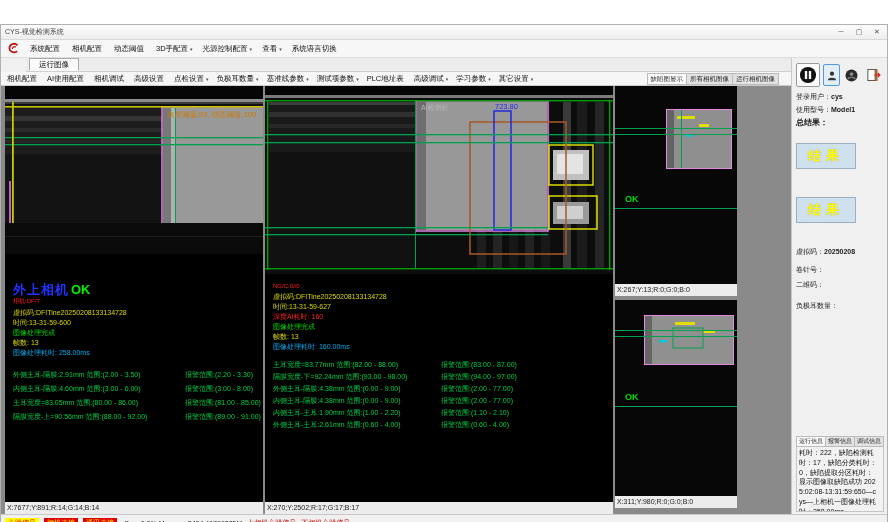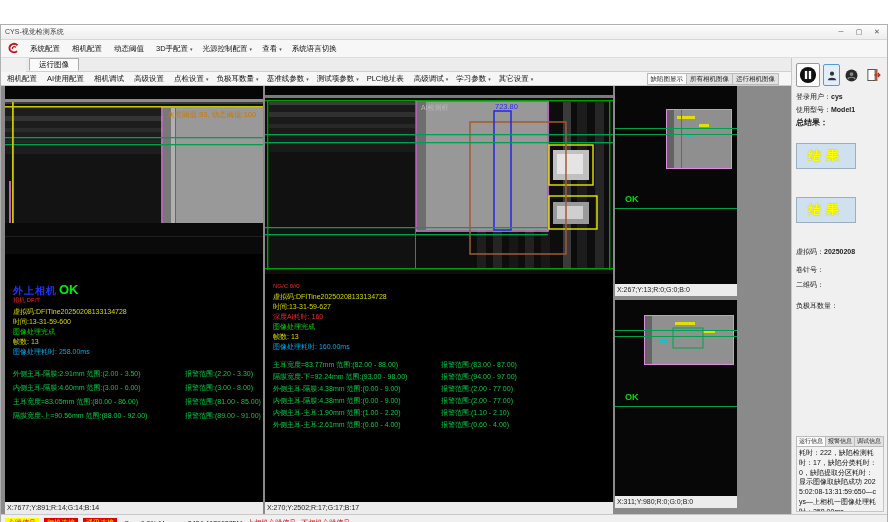--- a/index.html
+++ b/index.html
@@ -37,21 +37,21 @@
   
   .main{flex:1;background:#8a8a8a;display:flex;gap:2px;padding-left:4px;}
   .panel{display:flex;flex-direction:column;}
   .panel-black{background:#000;position:relative;overflow:hidden;}
   .coords{height:12px;background:#ececec;font-size:7px;color:#222;line-height:12px;padding-left:2px;white-space:nowrap;}
   .p-left{width:258px;}  .p-mid{width:348px;}  .p-thumbs{width:122px;}
   .p-left .panel-black,.p-mid .panel-black{height:416px;}
 
   .cam-overlay{padding-left:8px;}
   .cam-title{white-space:nowrap;}
-  .t-blue{color:#2233ff;font-weight:bold;font-size:10px;letter-spacing:1px;}
+  .t-blue{color:#2233ff;font-weight:bold;font-size:13px;letter-spacing:1px;}
   .t-ok{color:#00ee00;font-weight:bold;font-size:13px;margin-left:2px;}
   .cam-sub{font-size:6px;color:#ff2222;line-height:6px;margin-top:-1px;}
   .cam-line{font-size:7px;line-height:10px;white-space:nowrap;}
   .yellow{color:#d8d800;} .green{color:#00dd00;} .cyan{color:#00aaee;} .redline{color:#ff2222;}
   .meas-block{margin-top:12px;}
   .meas-row{display:flex;font-size:7px;color:#00cc44;white-space:nowrap;}
   .p-left .meas-row{height:14px;} .p-mid .meas-row{height:12px;}
   .p-left .meas-text{width:172px;} .p-mid .meas-text{width:168px;}
 
   .thumb-black-top{height:198px;} .thumb-black-bottom{height:196px;margin-top:4px;}

